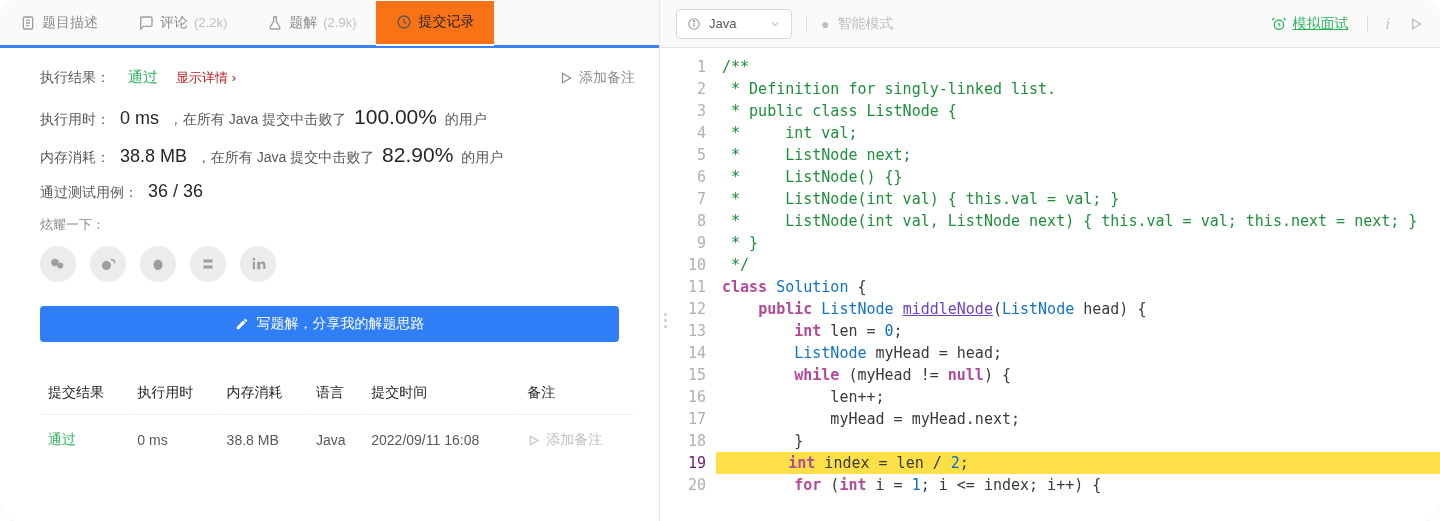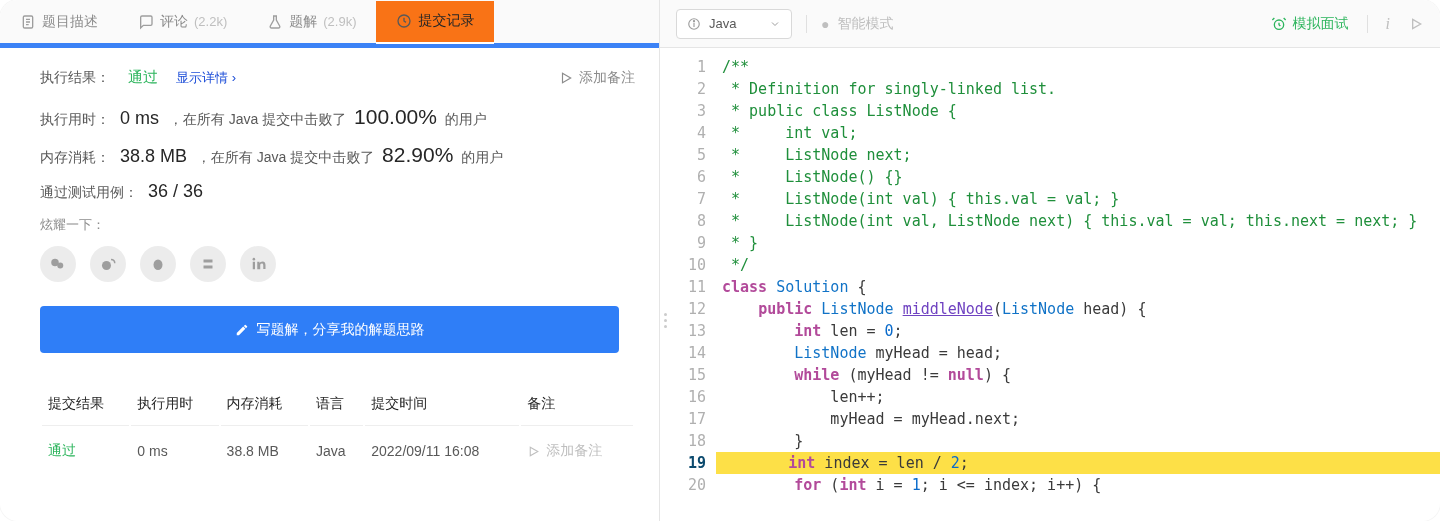--- a/index.html
+++ b/index.html
@@ -1,61 +1,61 @@
 <!DOCTYPE html>
 <html><head>
 <meta charset="utf-8">
 <style>
   * { box-sizing: border-box; margin: 0; padding: 0; }
   html, body { width: 1440px; height: 521px; font-family: -apple-system, "Helvetica Neue", Arial, sans-serif; background:#fff; color:#262626; overflow:hidden; }
   .app { display:flex; width:100%; height:100%; border-radius:18px; overflow:hidden; box-shadow:0 0 0 1px rgba(0,0,0,.04); background:#fafafa; }
   
   .left { width:660px; flex:0 0 660px; background:#fff; display:flex; flex-direction:column; border-right:1px solid #e5e5e5; }
-  .tabs { display:flex; align-items:center; height:48px; border-bottom:5px solid #3b82f6; background:#fafafa; }
+  .tabs { display:flex; align-items:center; height:48px; border-bottom:3px solid #3b82f6; background:#fafafa; }
   .tab { display:flex; align-items:center; gap:6px; padding:0 20px; height:100%; color:#8c8c8c; cursor:pointer; font-size:14px; }
   .tab.active { background:#f97316; color:#262626; border-bottom:2px solid #fff; margin-bottom:-1px; }
   .tab .cnt { color:#bfbfbf; font-size:13px; }
   .icon { display:inline-flex; align-items:center; justify-content:center; }
   .icon svg { display:block; }
   .left-body { padding:20px 24px 8px 40px; overflow:auto; flex:1; }
   .res-row { display:flex; align-items:center; gap:18px; margin-bottom:18px; }
   .res-label { font-size:14px; color:#595959; }
   .pass { color:#2db55d; font-size:15px; }
-  .show-detail { color:#1d4ed8; font-size:13px; cursor:pointer; }
+  .show-detail { color:#b91c1c; font-size:13px; cursor:pointer; }
   .add-note { margin-left:auto; color:#8c8c8c; font-size:14px; display:flex; align-items:center; gap:6px; cursor:pointer; }
   .metric-line { font-size:14px; color:#595959; margin-bottom:14px; }
   .metric-val { font-size:18px; color:#262626; font-weight:400; margin:0 6px; }
   .metric-pct { font-size:21px; color:#262626; margin:0 4px; }
   .share-label { font-size:13px; color:#8c8c8c; margin:14px 0 12px; }
   .share-row { display:flex; gap:14px; margin-bottom:24px; }
   .share-btn { width:36px; height:36px; border-radius:50%; background:#ececec; display:flex; align-items:center; justify-content:center; cursor:pointer; color:#8c8c8c; }
   .share-btn svg { width:18px; height:18px; fill:#9e9e9e; }
-  .write-soln { width:calc(100% - 16px); height:47px; background:#2f7ef7; color:#fff; border:none; border-radius:4px; font-size:14px; display:flex; align-items:center; justify-content:center; gap:8px; cursor:pointer; margin-bottom:28px; }
+  .write-soln { width:calc(100% - 16px); height:36px; background:#2f7ef7; color:#fff; border:none; border-radius:4px; font-size:14px; display:flex; align-items:center; justify-content:center; gap:8px; cursor:pointer; margin-bottom:28px; }
   
   .sub-table { width:100%; font-size:14px; }
   .sub-table th { text-align:left; font-weight:500; color:#262626; padding:12px 6px; border-bottom:1px solid #eee; }
   .sub-table td { padding:14px 6px; color:#595959; }
   .sub-table td.pass-cell { color:#2db55d; }
   .tbl-note { color:#bfbfbf; display:flex; align-items:center; gap:6px; cursor:pointer; }
   
   .right { flex:1; display:flex; flex-direction:column; background:#fff; position:relative; }
   .toolbar { height:48px; display:flex; align-items:center; padding:0 16px; gap:14px; border-bottom:1px solid #e5e5e5; background:#fafafa; }
   .lang-select { display:flex; align-items:center; gap:8px; border:1px solid #d9d9d9; border-radius:4px; height:30px; padding:0 10px; background:#fff; cursor:pointer; min-width:116px; color:#595959; font-size:13px; }
   .lang-select .chev { margin-left:auto; }
   .smart { color:#bfbfbf; font-size:14px; display:flex; align-items:center; gap:8px; }
   .tb-right { margin-left:auto; display:flex; align-items:center; gap:18px; }
-  .mock { color:#2db55d; font-size:14px; display:flex; align-items:center; gap:6px; cursor:pointer; }
+  .mock { color:#2db55d; font-size:14px; display:flex; align-items:center; gap:6px; cursor:pointer;text-decoration:underline; }
   .tb-ico { color:#bfbfbf; cursor:pointer; font-style:italic; font-family:Georgia,serif; font-size:16px; }
   .run-ico { color:#bfbfbf; cursor:pointer; }
   .divider-v { width:1px; height:18px; background:#e0e0e0; }
   
   .editor { flex:1; display:flex; overflow:hidden; font-family: "SF Mono", Menlo, Consolas, monospace; font-size:15px; line-height:22px; }
   .gutter { width:56px; text-align:right; padding:8px 10px 8px 0; color:#b0b0b0; background:#fff; user-select:none; }
   .gutter div { height:22px; }
-  .gutter .hl { color:#0c4a6e; font-weight:700; }
+  .gutter .hl { color:#701a75; font-weight:400; }
   .code { flex:1; padding:8px 0 8px 6px; white-space:pre; overflow:auto; position:relative; }
   .code .ln { height:22px; }
   .code .ln.hlrow { background:#fde047; margin-left:-6px; padding-left:0; }
   .c-cm { color:#1f8f3b; } 
   .c-kw { color:#b24a9a;font-weight:bold; } 
   .c-ty { color:#1173c7; } 
   .c-fn { color:#6f42c1;text-decoration:underline; }
   .c-nm { color:#0b6bcb; } 
   .c-pl { color:#3a3a3a; }
   .drag-handle { position:absolute; left:0; top:300px; width:10px; height:40px; display:flex; flex-direction:column; align-items:center; justify-content:center; gap:3px; color:#ccc; cursor:col-resize; }

